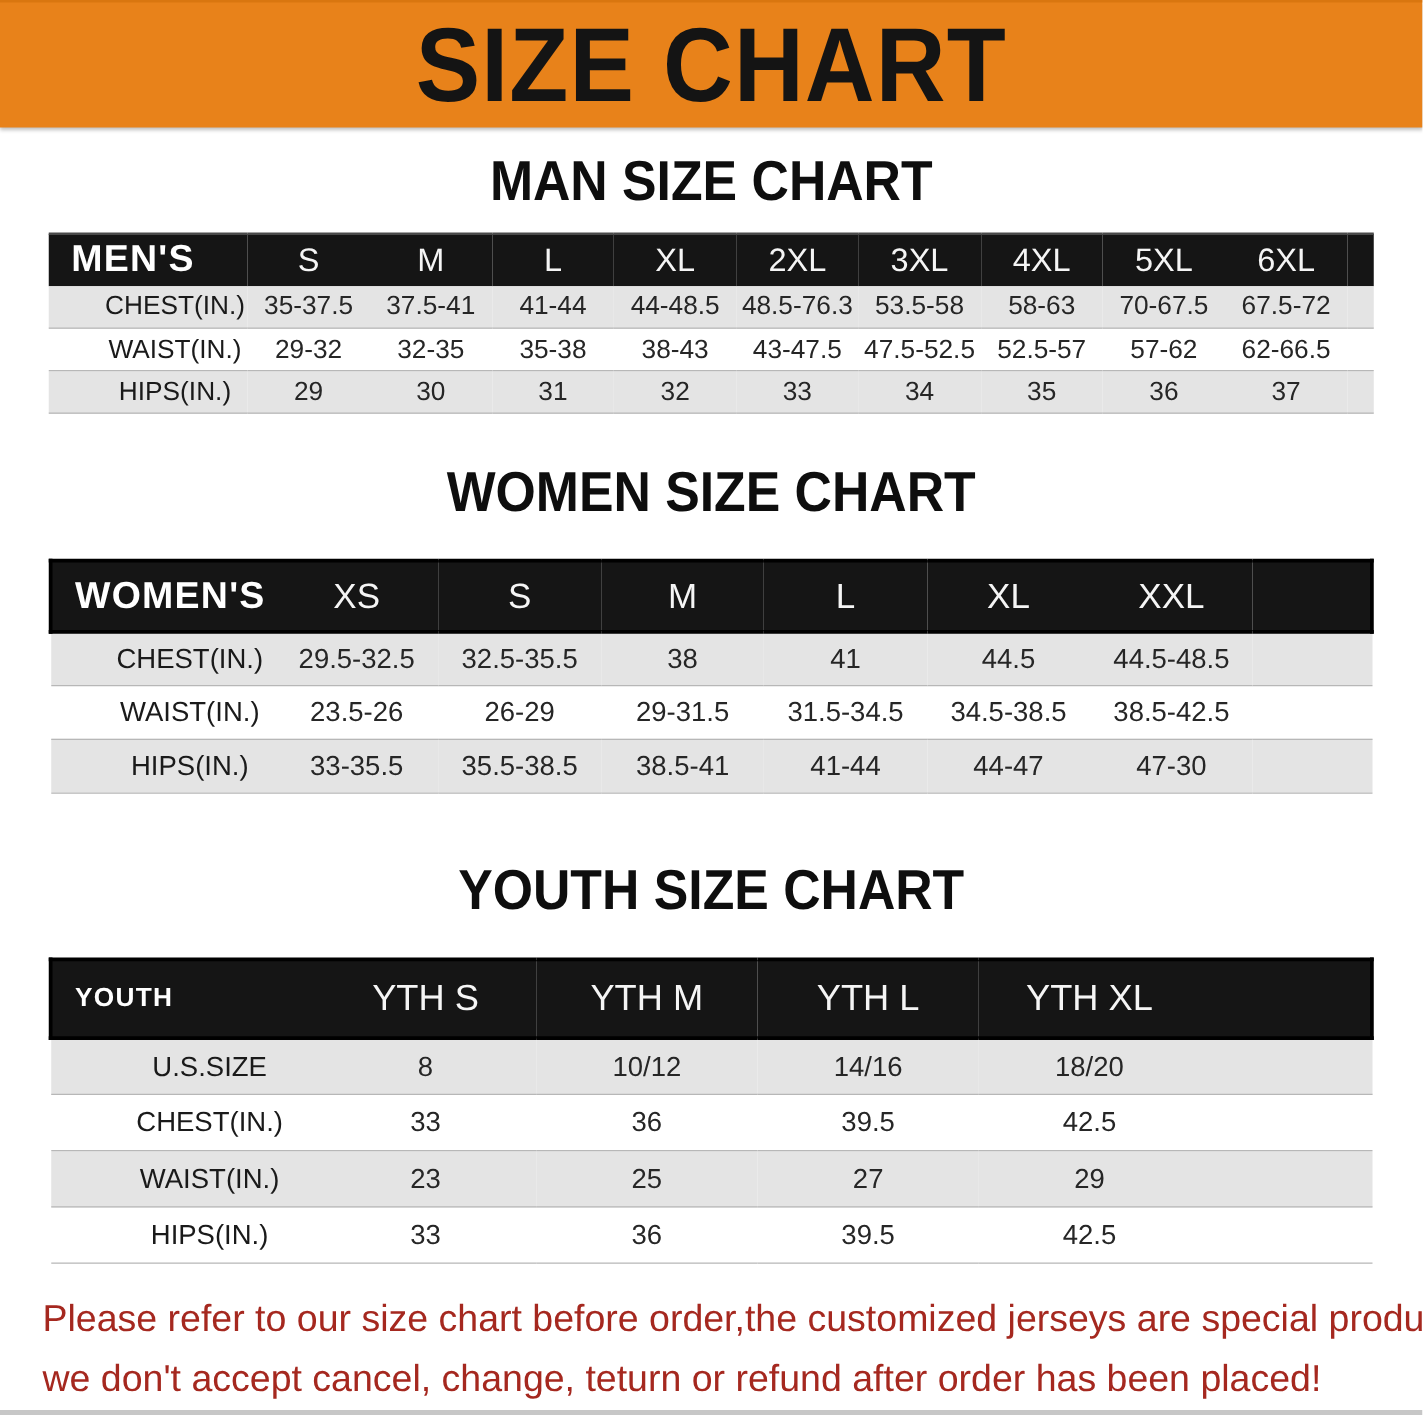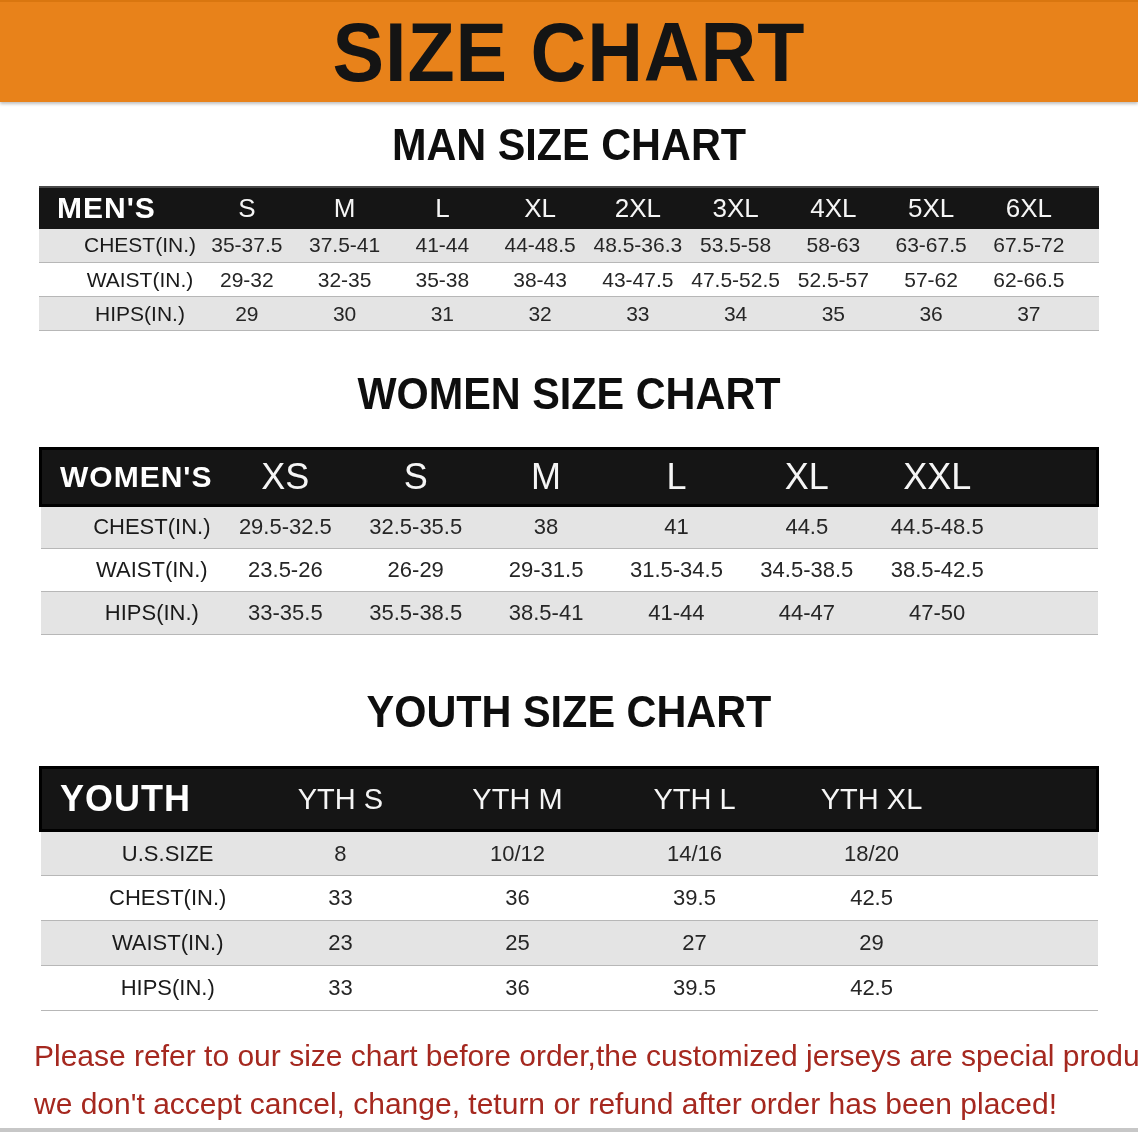--- a/index.html
+++ b/index.html
@@ -63,26 +63,26 @@
   .men thead th.hlabel { font-size: 30px; }
   .men tbody td { height: 34px; font-size: 21px; }
 
   
   .women thead th, .youth thead th {
     border-top: 3px solid #000; border-bottom: 3px solid #000;
   }
   .women thead th:first-child, .youth thead th:first-child { border-left: 3px solid #000; }
   .women thead th:last-child,  .youth thead th:last-child  { border-right: 3px solid #000; }
 
-  .women thead th { height: 57px; font-size: 36px; }
+  .women thead th { height: 57px; font-size: 28px; }
   .women thead th.hlabel { font-size: 30px; }
   .women tbody td { height: 43px; font-size: 22px; }
 
   .youth thead th { height: 63px; font-size: 29px; }
-  .youth thead th.hlabel { font-size: 36px; }
+  .youth thead th.hlabel { font-size: 21px; }
   .youth tbody td { height: 45px; font-size: 22px; }
 
   
   .footer-note {
     margin-top: 26px; padding: 0 34px;
     color: var(--footer-text, #a5281f);
     font-size: 30px; line-height: 1.28; font-weight: 400;
   }
   .footer-note p { margin: 0 0 10px 0; white-space: nowrap; }
   .footer-note p + p { padding-left: 0; }
@@ -132,24 +132,24 @@
             <th class="spacer"></th>
           </tr>
         </thead>
         <tbody>
           <tr>
             <td class="rlabel">CHEST(IN.)</td>
             <td>35-37.5</td>
             <td>37.5-41</td>
             <td>41-44</td>
             <td>44-48.5</td>
-            <td>48.5-36.3</td>
+            <td>48.5-76.3</td>
             <td>53.5-58</td>
             <td>58-63</td>
-            <td>63-67.5</td>
+            <td>70-67.5</td>
             <td>67.5-72</td>
             <td class="spacer"></td>
           </tr>
           <tr>
             <td class="rlabel">WAIST(IN.)</td>
             <td>29-32</td>
             <td>32-35</td>
             <td>35-38</td>
             <td>38-43</td>
             <td>43-47.5</td>
@@ -222,21 +222,21 @@
             <td>38.5-42.5</td>
             <td class="spacer"></td>
           </tr>
           <tr>
             <td class="rlabel">HIPS(IN.)</td>
             <td>33-35.5</td>
             <td>35.5-38.5</td>
             <td>38.5-41</td>
             <td>41-44</td>
             <td>44-47</td>
-            <td>47-50</td>
+            <td>47-30</td>
             <td class="spacer"></td>
           </tr>
         </tbody>
       </table>
   </section>
 
   <section class="sec-youth">
     <h2 class="section-heading">YOUTH SIZE CHART</h2>
     <table class="size-table youth">
         <colgroup>

